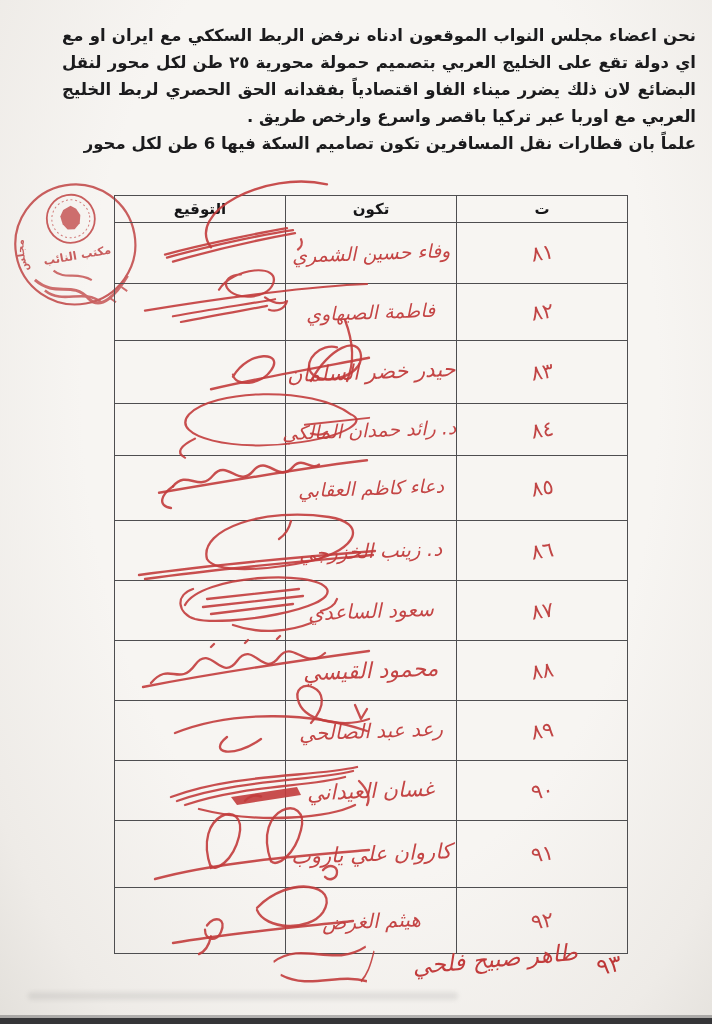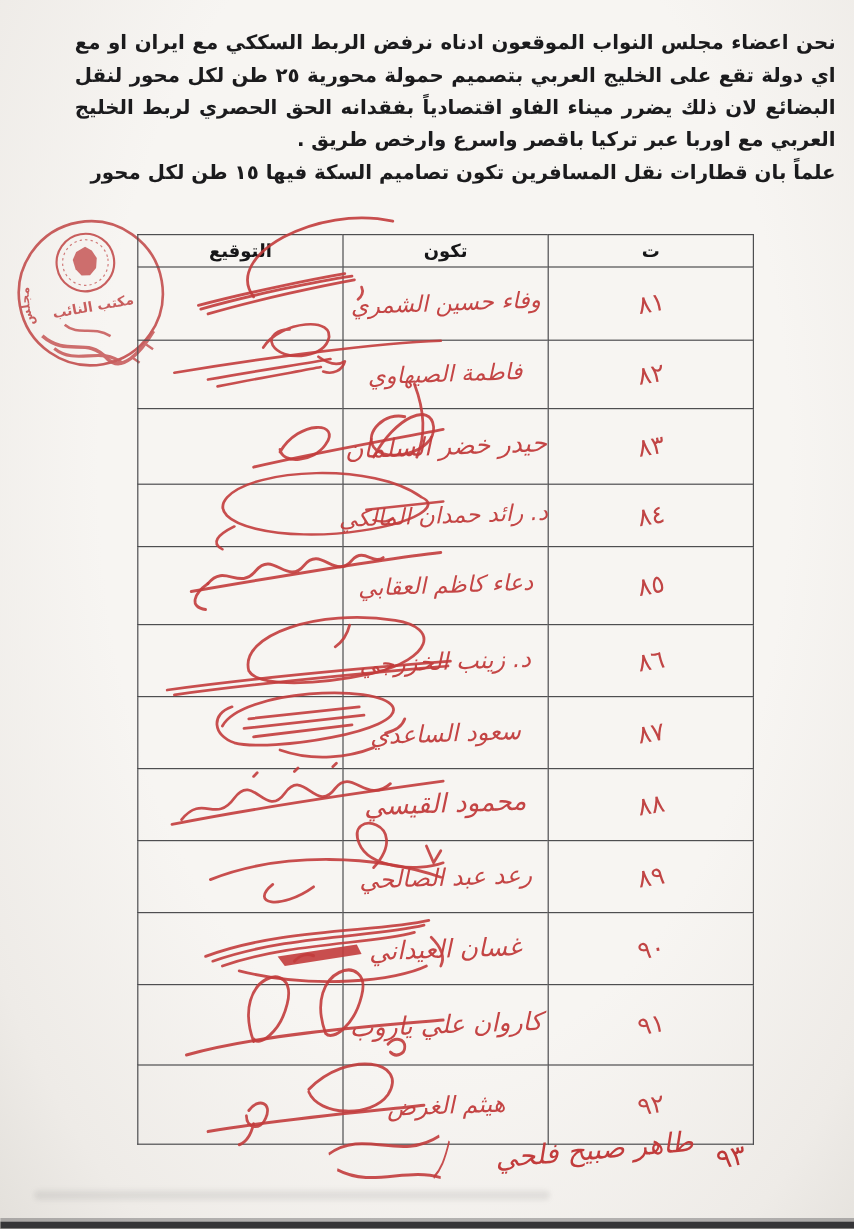--- a/index.html
+++ b/index.html
@@ -48,21 +48,21 @@
   .bottombar{position:absolute;left:0;right:0;bottom:0;height:6px;background:#353537;}
   .bottombar:before{content:"";position:absolute;left:0;right:0;top:-3px;height:3px;background:rgba(60,60,62,.35);}
 </style>
 </head>
 <body>
 
 <div class="page">
 
   <div class="statement">
     <p>نحن اعضاء مجلس النواب الموقعون ادناه نرفض الربط السككي مع ايران او مع اي دولة تقع على الخليج العربي بتصميم حمولة محورية ٢٥ طن لكل محور لنقل البضائع لان ذلك يضرر ميناء الفاو اقتصادياً بفقدانه الحق الحصري لربط الخليج العربي مع اوربا عبر تركيا باقصر واسرع وارخص طريق .</p>
-    <p>علماً بان قطارات نقل المسافرين تكون تصاميم السكة فيها ١٥ طن لكل محور</p>
+    <p>علماً بان قطارات نقل المسافرين تكون تصاميم السكة فيها 6 طن لكل محور</p>
   </div>
 
   <div class="stamp">
     <svg width="152" height="176" viewBox="0 0 152 176">
       <g stroke="#c24a4a" fill="none" stroke-width="2.2">
         <circle cx="74" cy="84" r="60"></circle>
         <circle cx="74" cy="58" r="24" stroke-width="1.8"></circle>
         <circle cx="74" cy="58" r="19" stroke-width="1" stroke-dasharray="2 2.6" opacity=".8"></circle>
       </g>
       <path d="M68,48 l8,-3 5,4 3,7 -2,8 -6,5 -7,-1 -4,-6 -1,-8 z" fill="#c24a4a" opacity=".9"></path>

